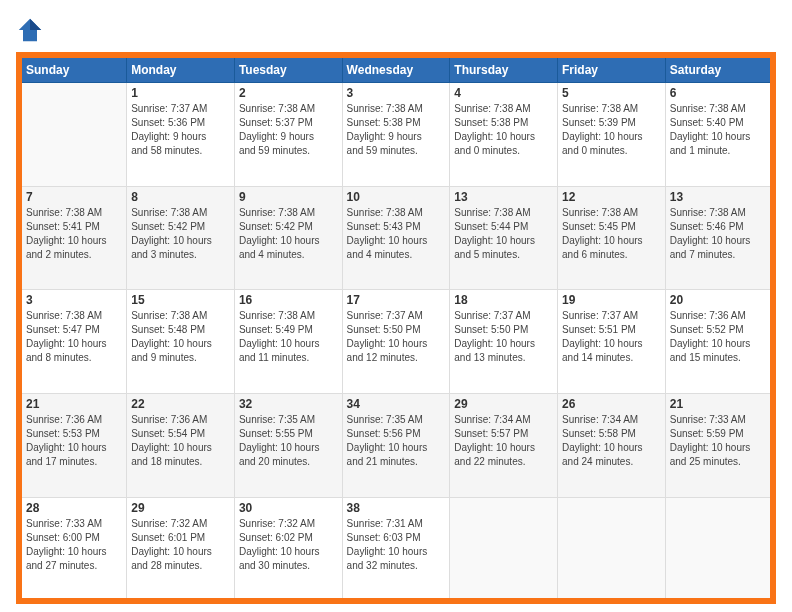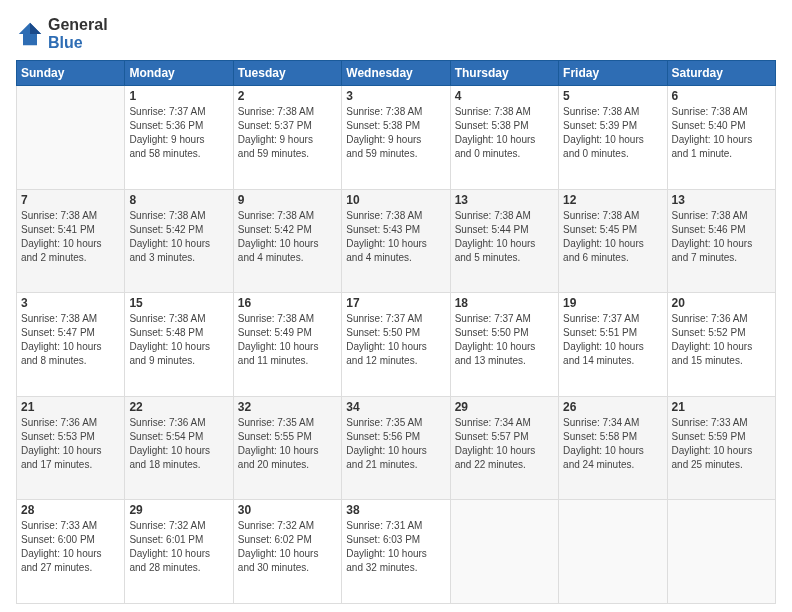--- a/index.html
+++ b/index.html
@@ -40,21 +40,21 @@
       font-weight: bold;
       color: #333;
       line-height: 1.1;
     }
     .subtitle {
       font-size: 16px;
       color: #555;
     }
     .calendar {
       flex: 1;
-      border: 1px solid #f97316;
+      border: 6px solid #f97316;
       border-collapse: collapse;
       width: 100%;
       table-layout: fixed;
     }
     .calendar th {
       background-color: #2e6db4;
       color: #fff;
       font-size: 12px;
       padding: 5px 4px;
       text-align: left;
@@ -95,24 +95,20 @@
 </head>
 <body>
 
 <div class="page">
   <div class="header">
     <div class="logo">
       <svg class="logo-icon" viewBox="0 0 40 40">
         <polygon points="20,4 36,20 30,20 30,36 10,36 10,20 4,20" fill="#2e6db4"></polygon>
         <polygon points="20,4 36,20 20,20" fill="#1a4a8a"></polygon>
       </svg>
-      <div>
-        <div style="font-size:16px;font-weight:bold;color:#333;">General</div>
-        <div style="font-size:16px;font-weight:bold;color:#2e6db4;">Blue</div>
-      </div>
     </div>
     <div class="title-block">
       <div class="main-title"></div>
       <div class="subtitle"></div>
     </div>
   </div>
 
   <table class="calendar">
     <thead>
       <tr>

